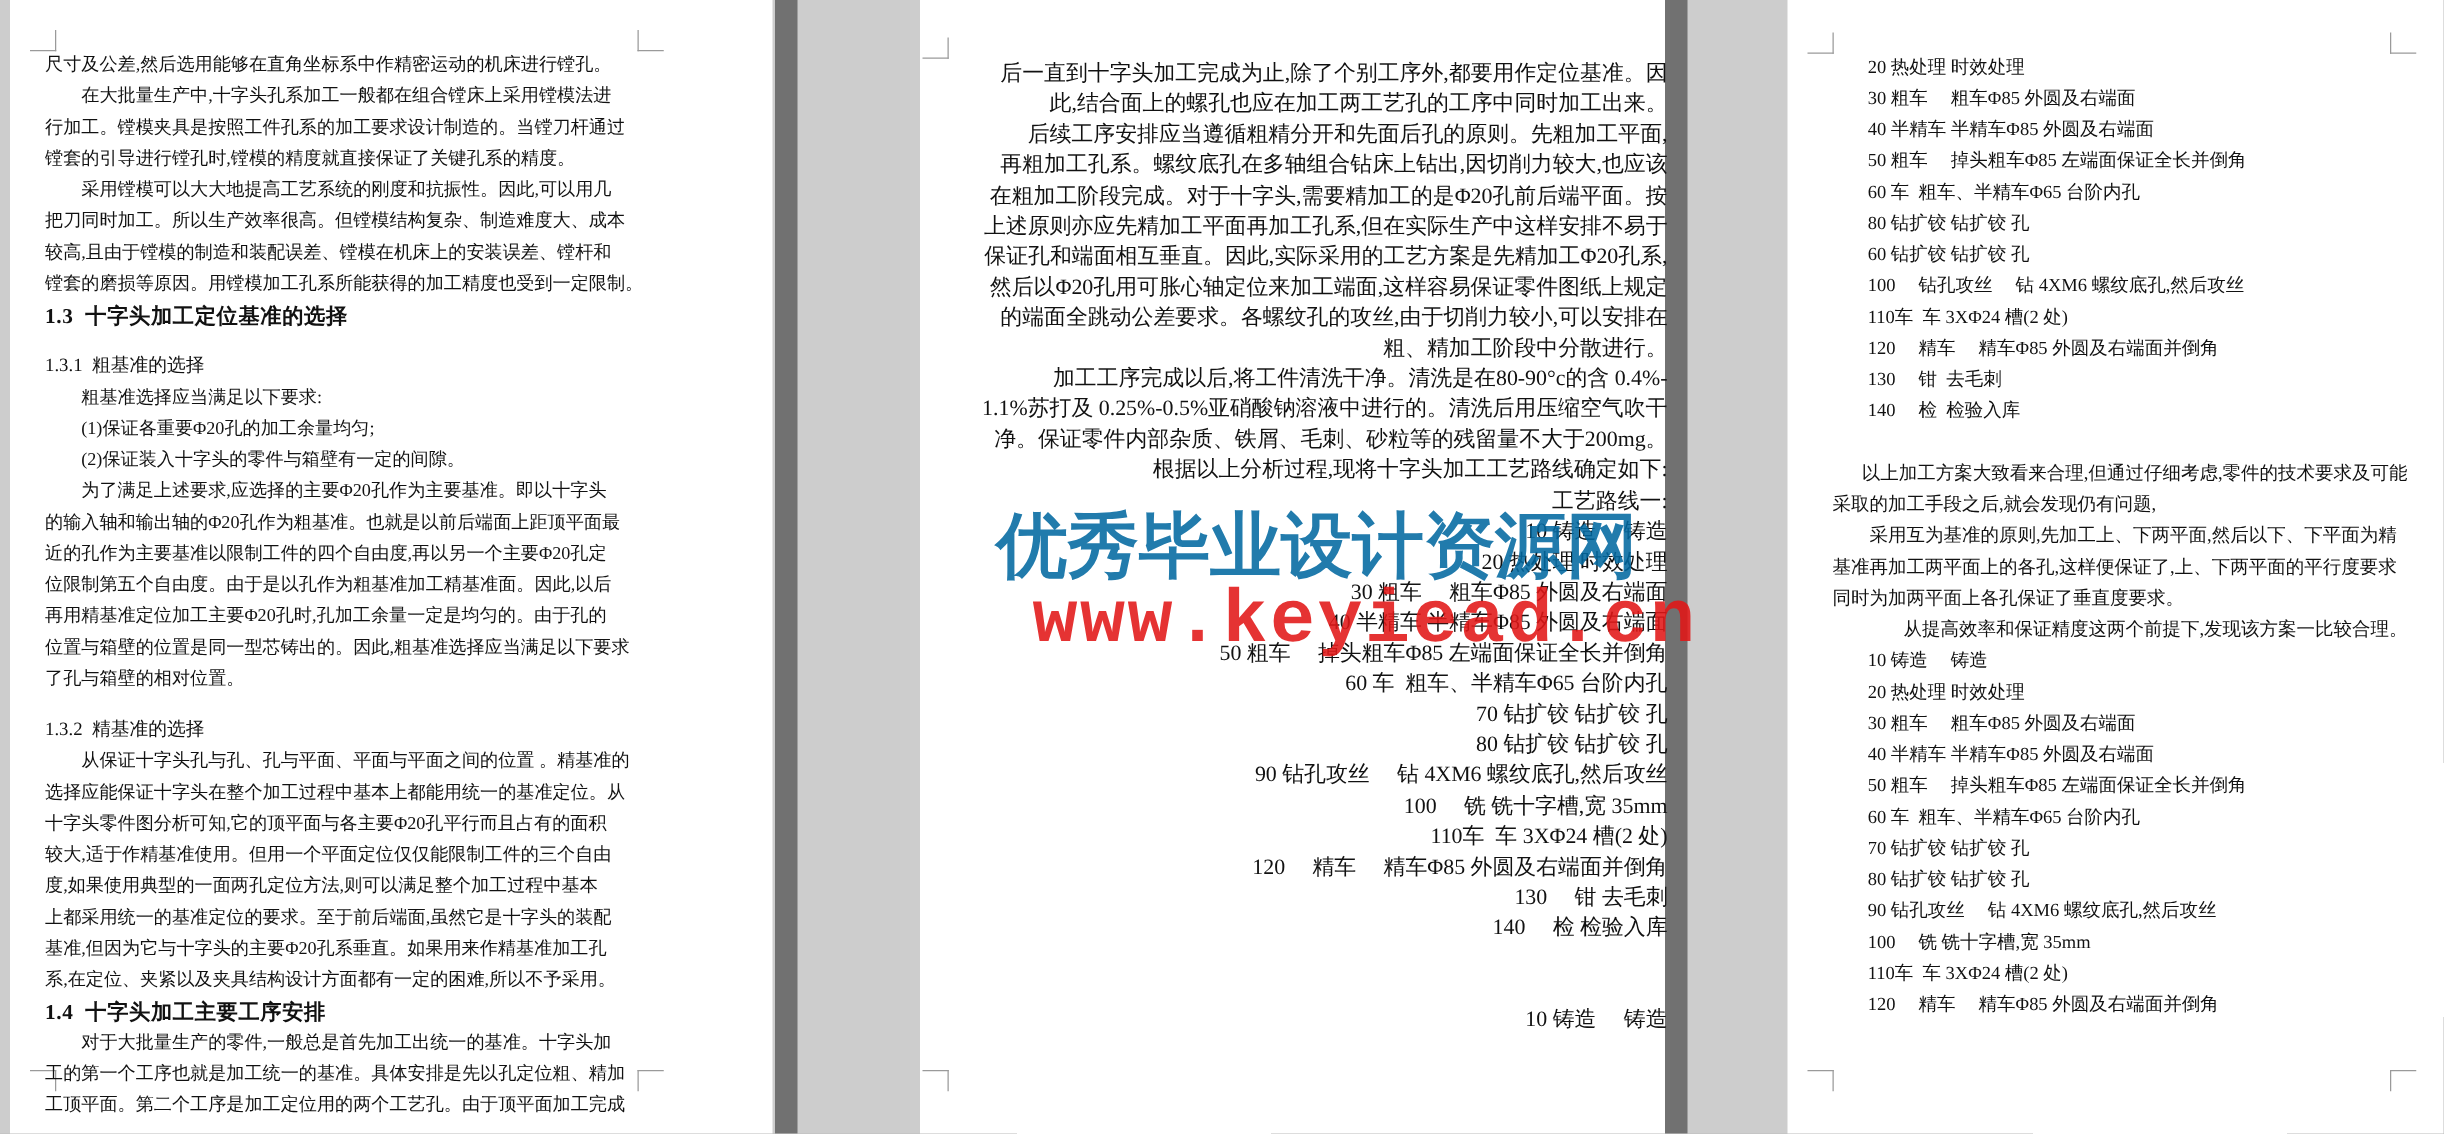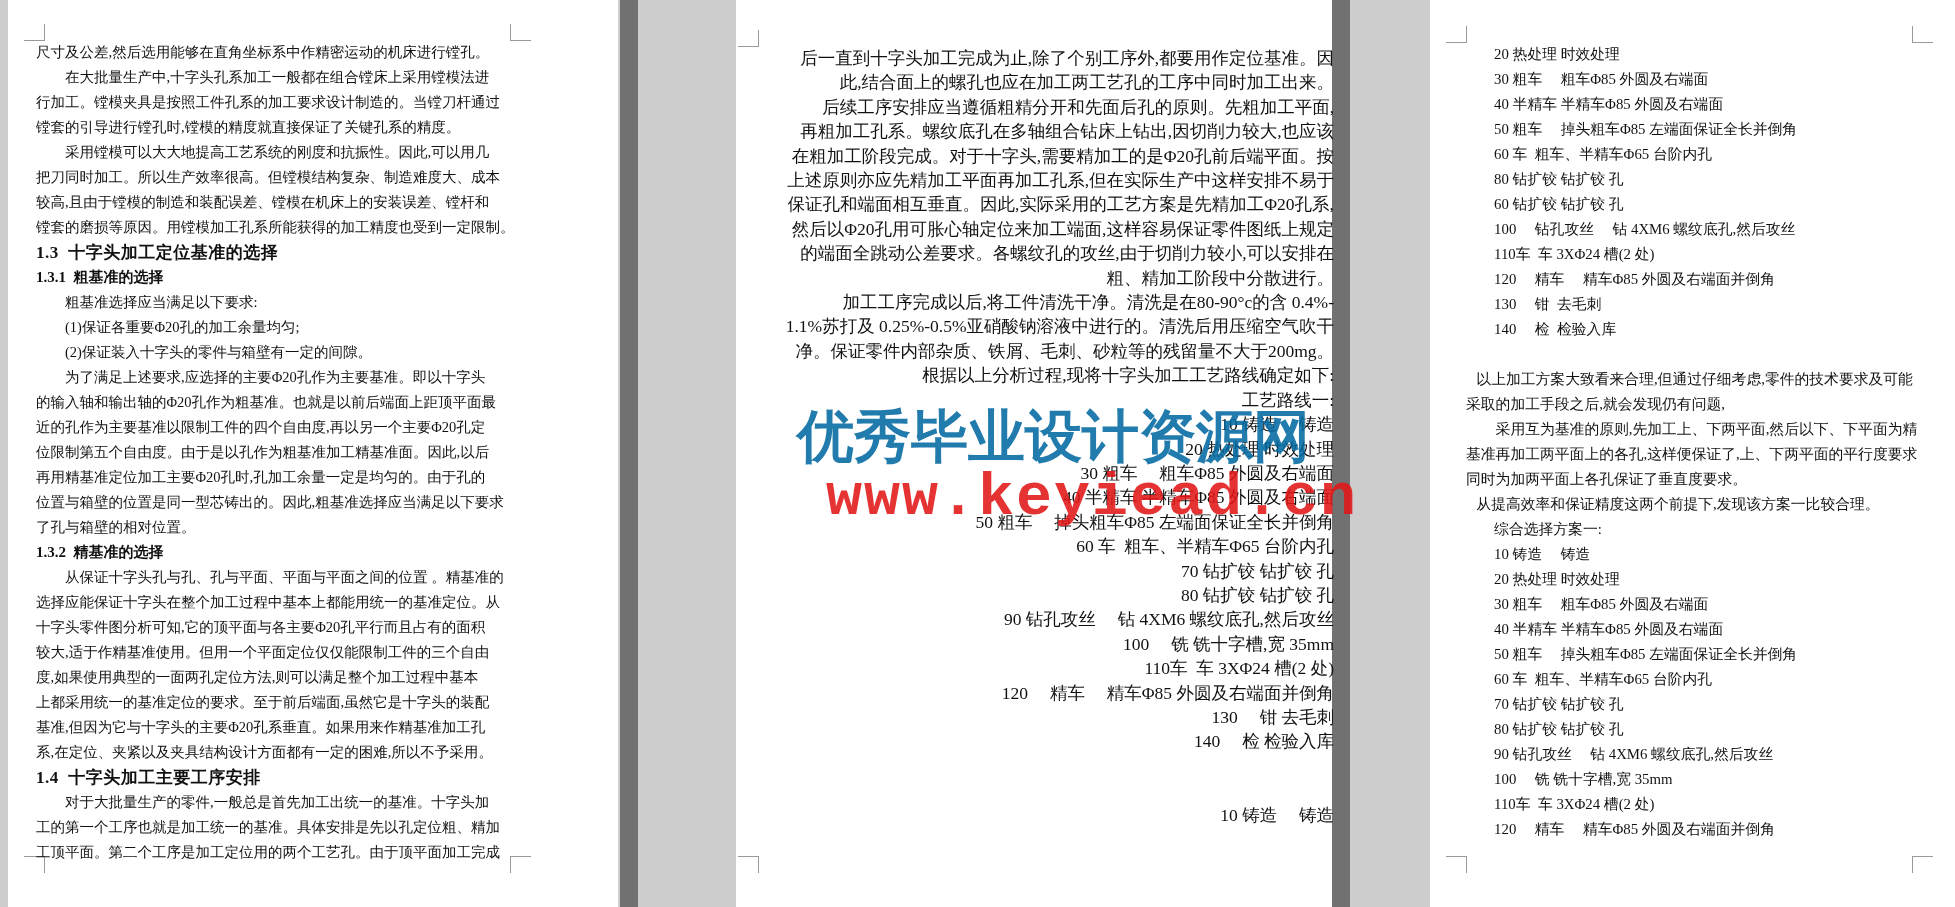--- a/index.html
+++ b/index.html
@@ -20,27 +20,27 @@
   
   .cmark{position:absolute;width:20px;height:16px;}
   .cmark.tl{border-right:1px solid #9a9a9a;border-bottom:1px solid #9a9a9a;}
   .cmark.tr{border-left:1px solid #9a9a9a;border-bottom:1px solid #9a9a9a;}
   .cmark.bl{border-right:1px solid #9a9a9a;border-top:1px solid #9a9a9a;}
   .cmark.br{border-left:1px solid #9a9a9a;border-top:1px solid #9a9a9a;}
 
   .textcol{position:absolute;}
   .ln{white-space:pre;}
   .ln.indent{padding-left:2em;}
-  .ln.hindent{padding-left:0.7em;}
+  .ln.hindent{padding-left:0.7em;text-align:right;}
   .ln.list{padding-left:1.9em;}
   .ln.blank{min-height:1em;}
 
   #text1{left:36px;top:40px;width:472px;font-size:14.5px;line-height:25px;}
   #text1 .h1{font-size:17px;font-weight:bold;letter-spacing:0.5px;}
-  #text1 .h2{font-size:15px;font-weight:bold;}
+  #text1 .h2{font-size:15px;font-weight:normal;margin-top:16px;}
   #text2{left:758px;top:46px;width:576px;font-size:17.5px;line-height:24.4px;text-align:right;}
   #text3{left:1466px;top:42px;width:460px;font-size:14.8px;line-height:25px;}
 
   .wm{position:absolute;font-weight:bold;white-space:nowrap;opacity:0.88;z-index:5;}
   #wm1{left:797px;top:399px;font-size:57px;letter-spacing:0px;}
   #wm2{left:826px;top:464px;font-size:60px;letter-spacing:2px;font-family:Liberation Mono, monospace;}
 </style>
 </head>
 <body>
 
@@ -148,21 +148,20 @@
       <div class="ln list">120　 精车　 精车Φ85 外圆及右端面并倒角</div>
       <div class="ln list">130　 钳  去毛刺</div>
       <div class="ln list">140　 检  检验入库</div>
       <div class="ln blank">&nbsp;</div>
       <div class="ln hindent">以上加工方案大致看来合理,但通过仔细考虑,零件的技术要求及可能</div>
       <div class="ln body">采取的加工手段之后,就会发现仍有问题,</div>
       <div class="ln indent">采用互为基准的原则,先加工上、下两平面,然后以下、下平面为精</div>
       <div class="ln body">基准再加工两平面上的各孔,这样便保证了,上、下两平面的平行度要求</div>
       <div class="ln body">同时为加两平面上各孔保证了垂直度要求。</div>
       <div class="ln hindent">从提高效率和保证精度这两个前提下,发现该方案一比较合理。</div>
-      <div class="ln list">综合选择方案一:</div>
       <div class="ln list">10 铸造　 铸造</div>
       <div class="ln list">20 热处理 时效处理</div>
       <div class="ln list">30 粗车　 粗车Φ85 外圆及右端面</div>
       <div class="ln list">40 半精车 半精车Φ85 外圆及右端面</div>
       <div class="ln list">50 粗车　 掉头粗车Φ85 左端面保证全长并倒角</div>
       <div class="ln list">60 车  粗车、半精车Φ65 台阶内孔</div>
       <div class="ln list">70 钻扩铰 钻扩铰 孔</div>
       <div class="ln list">80 钻扩铰 钻扩铰 孔</div>
       <div class="ln list">90 钻孔攻丝　 钻 4XM6 螺纹底孔,然后攻丝</div>
       <div class="ln list">100　 铣 铣十字槽,宽 35mm</div>

